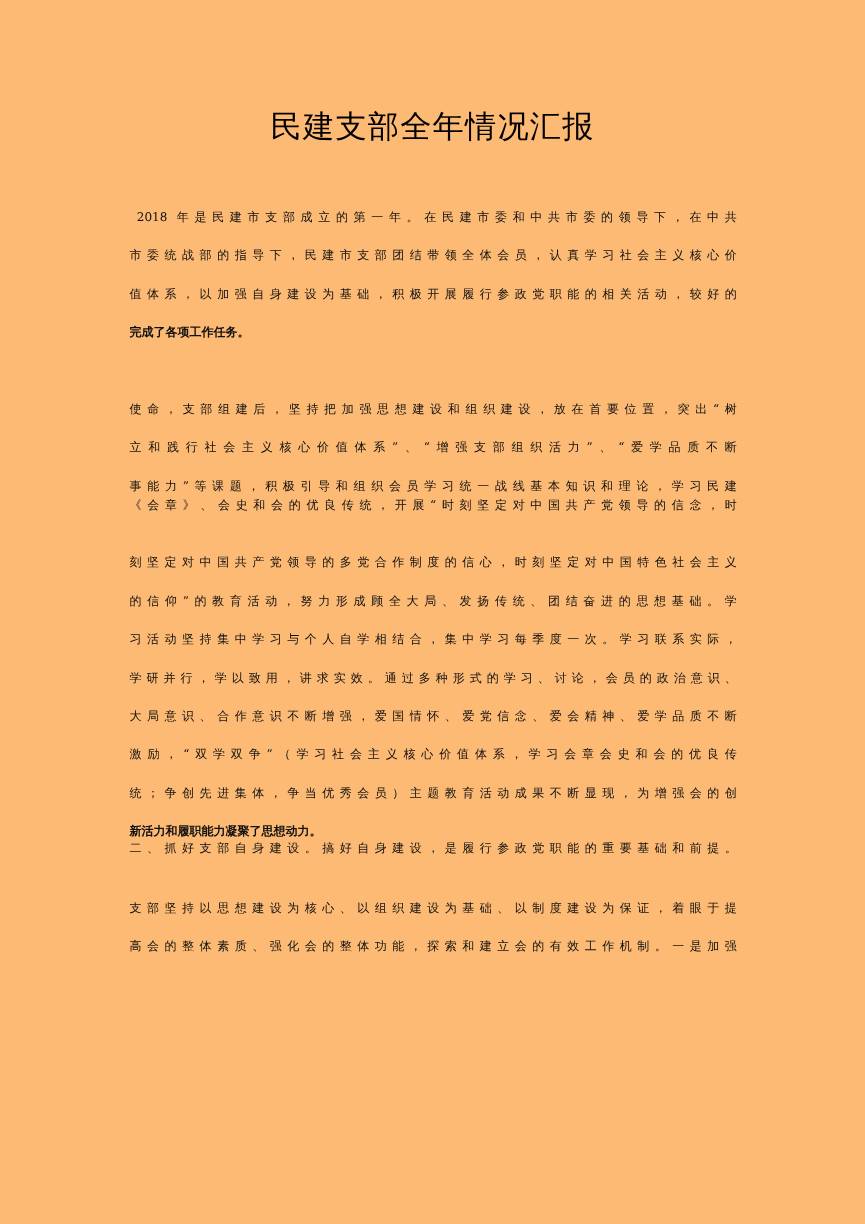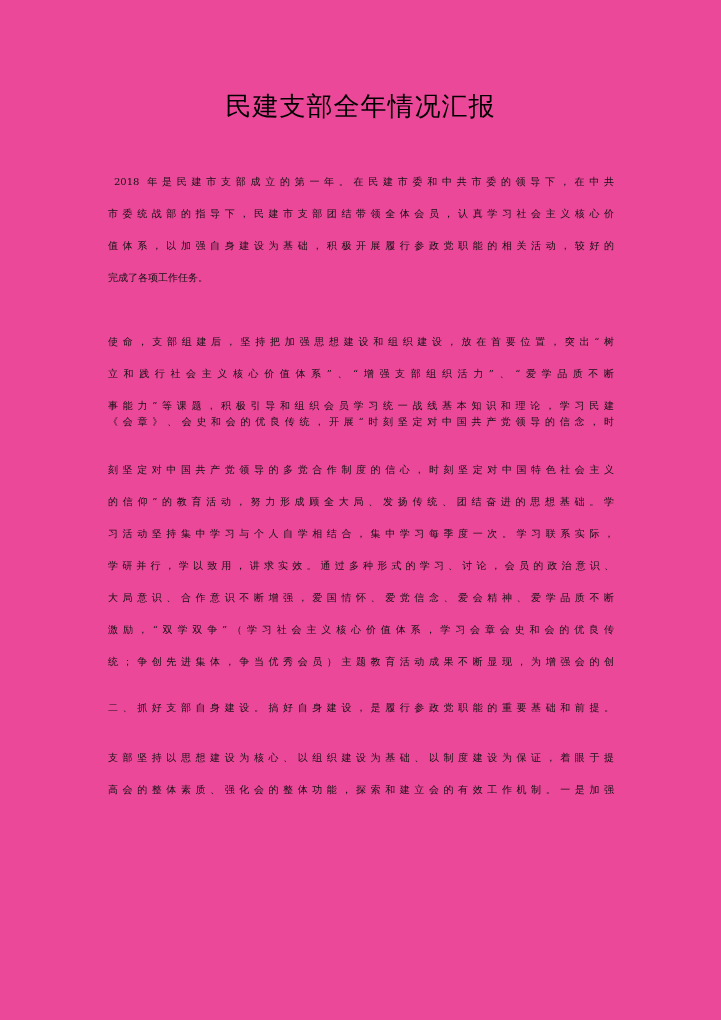--- a/index.html
+++ b/index.html
@@ -14,21 +14,21 @@
       overflow: hidden;
       font-family: "DejaVu Serif", "Liberation Serif", serif;
       color: #111111;
     }
     .page {
       position: absolute;
       left: 0;
       top: 0;
       width: 721px;
       height: 1020px;
-      background: #ec4899;
+      background: #fdba74;
     }
     .title {
       position: absolute;
       left: 0;
       top: 86px;
       width: 721px;
       text-align: center;
       font-family: "DejaVu Sans", "Liberation Sans", sans-serif;
       font-size: 26px;
       line-height: 40px;
@@ -42,20 +42,21 @@
       height: 32px;
       font-size: 10px;
       line-height: 32px;
       white-space: nowrap;
       text-align: justify;
       text-align-last: justify;
       color: #111111;
     }
     .line.last {
       text-align-last: left;
+      font-weight: bold;
     }
     .line.indent {
       left: 114px;
       width: 500px;
     }
   </style>
 </head>
 <body>
 
 <div class="page">
@@ -70,17 +71,18 @@
   <div class="line" style="top:358px">立和践行社会主义核心价值体系”、“增强支部组织活力”、“爱学品质不断</div>
   <div class="line" style="top:390px">事能力”等课题，积极引导和组织会员学习统一战线基本知识和理论，学习民建</div>
   <div class="line" style="top:406px">《会章》、会史和会的优良传统，开展“时刻坚定对中国共产党领导的信念，时</div>
   <div class="line" style="top:454px">刻坚定对中国共产党领导的多党合作制度的信心，时刻坚定对中国特色社会主义</div>
   <div class="line" style="top:486px">的信仰”的教育活动，努力形成顾全大局、发扬传统、团结奋进的思想基础。学</div>
   <div class="line" style="top:518px">习活动坚持集中学习与个人自学相结合，集中学习每季度一次。学习联系实际，</div>
   <div class="line" style="top:550px">学研并行，学以致用，讲求实效。通过多种形式的学习、讨论，会员的政治意识、</div>
   <div class="line" style="top:582px">大局意识、合作意识不断增强，爱国情怀、爱党信念、爱会精神、爱学品质不断</div>
   <div class="line" style="top:614px">激励，“双学双争”（学习社会主义核心价值体系，学习会章会史和会的优良传</div>
   <div class="line" style="top:646px">统；争创先进集体，争当优秀会员）主题教育活动成果不断显现，为增强会的创</div>
+  <div class="line last" style="top:678px">新活力和履职能力凝聚了思想动力。</div>
 
   <div class="line" style="top:692px">二、抓好支部自身建设。搞好自身建设，是履行参政党职能的重要基础和前提。</div>
   <div class="line" style="top:774px">高会的整体素质、强化会的整体功能，探索和建立会的有效工作机制。一是加强</div>
   <div class="line" style="top:742px">支部坚持以思想建设为核心、以组织建设为基础、以制度建设为保证，着眼于提</div>
 </div>
 
 </body></html>

